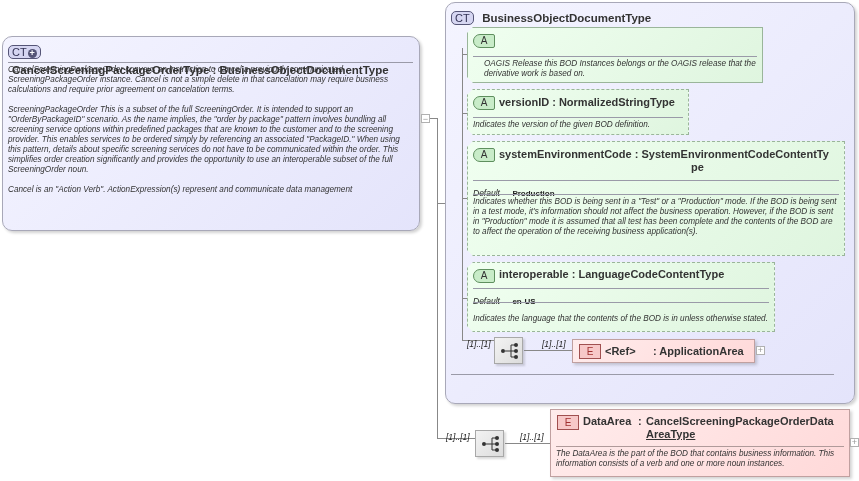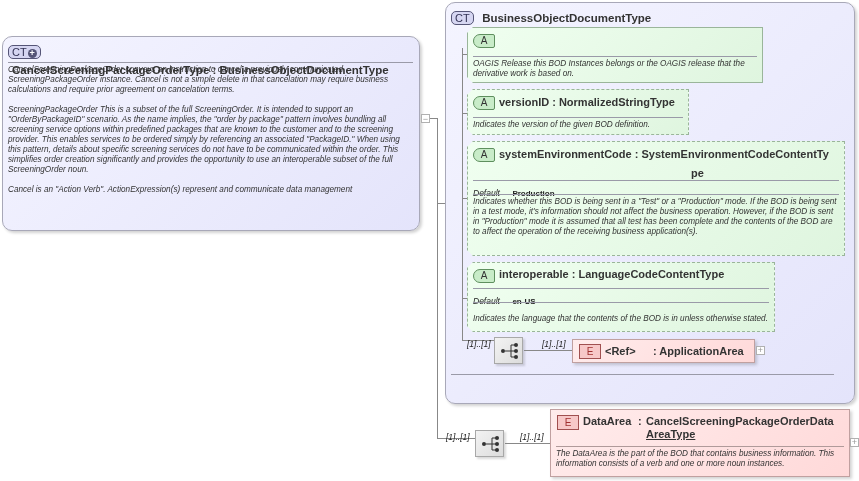--- a/index.html
+++ b/index.html
@@ -154,36 +154,36 @@
   <div class="line-v" style="left:16px; top:45px; height:292px;"></div>
   <div class="line-h" style="left:16px; top:51px; width:6px;"></div>
   <div class="line-h" style="left:16px; top:110px; width:6px;"></div>
   <div class="line-h" style="left:16px; top:195px; width:6px;"></div>
   <div class="line-h" style="left:16px; top:295px; width:6px;"></div>
   <div class="line-h" style="left:16px; top:337px; width:32px;"></div>
 
   <div class="attr-box solid" style="left:21px; top:24px; width:296px; height:56px;">
     <div class="a-badge" style="left:5px; top:6px;">A</div>
     <div class="sep" style="left:5px; right:5px; top:28px;"></div>
-    <div class="doc abs" style="left:5px; top:31px; width:285px;">OAGIS Release this BOD Instances belongs or the OAGIS release that the derivative work is based on.</div>
+    <div class="doc abs" style="left:16px; top:31px; width:285px;">OAGIS Release this BOD Instances belongs or the OAGIS release that the derivative work is based on.</div>
   </div>
 
   <div class="attr-box dashed" style="left:21px; top:86px; width:222px; height:46px;">
     <div class="a-badge" style="left:5px; top:6px;">A</div>
     <div class="attr-title abs" style="left:31px; top:6px;"><span>versionID</span> : <span>NormalizedStringType</span></div>
     <div class="sep" style="left:5px; right:5px; top:27px;"></div>
     <div class="doc abs" style="left:5px; top:30px; width:215px;">Indicates the version of the given BOD definition.</div>
   </div>
 
   <div class="attr-box dashed" style="left:21px; top:138px; width:378px; height:115px;">
     <div class="a-badge" style="left:5px; top:6px;">A</div>
     <div class="attr-title abs" style="left:31px; top:6px;">
       <span>systemEnvironmentCode</span> : <span>SystemEnvironmentCodeContentTy</span>
     </div>
-    <div class="attr-title abs" style="left:202px; top:25px;padding-left:21px;">pe</div>
+    <div class="attr-title abs" style="left:202px; top:19px;padding-left:21px;">pe</div>
     <div class="sep" style="left:5px; right:5px; top:38px;"></div>
     <div class="abs" style="left:5px; top:40px;">
       <span class="default-label">Default</span>
       <span class="default-val" style="margin-left:8px;">Production</span>
     </div>
     <div class="sep" style="left:5px; right:5px; top:52px;"></div>
     <div class="doc abs" style="left:5px; top:55px; width:368px;">Indicates whether this BOD is being sent in a "Test" or a "Production" mode. If the BOD is being sent in a test mode, it's information should not affect the business operation. However, if the BOD is sent in "Production" mode it is assumed that all test has been complete and the contents of the BOD are to affect the operation of the receiving business application(s).</div>
   </div>
 
   <div class="attr-box dashed" style="left:21px; top:259px; width:308px; height:70px;">

